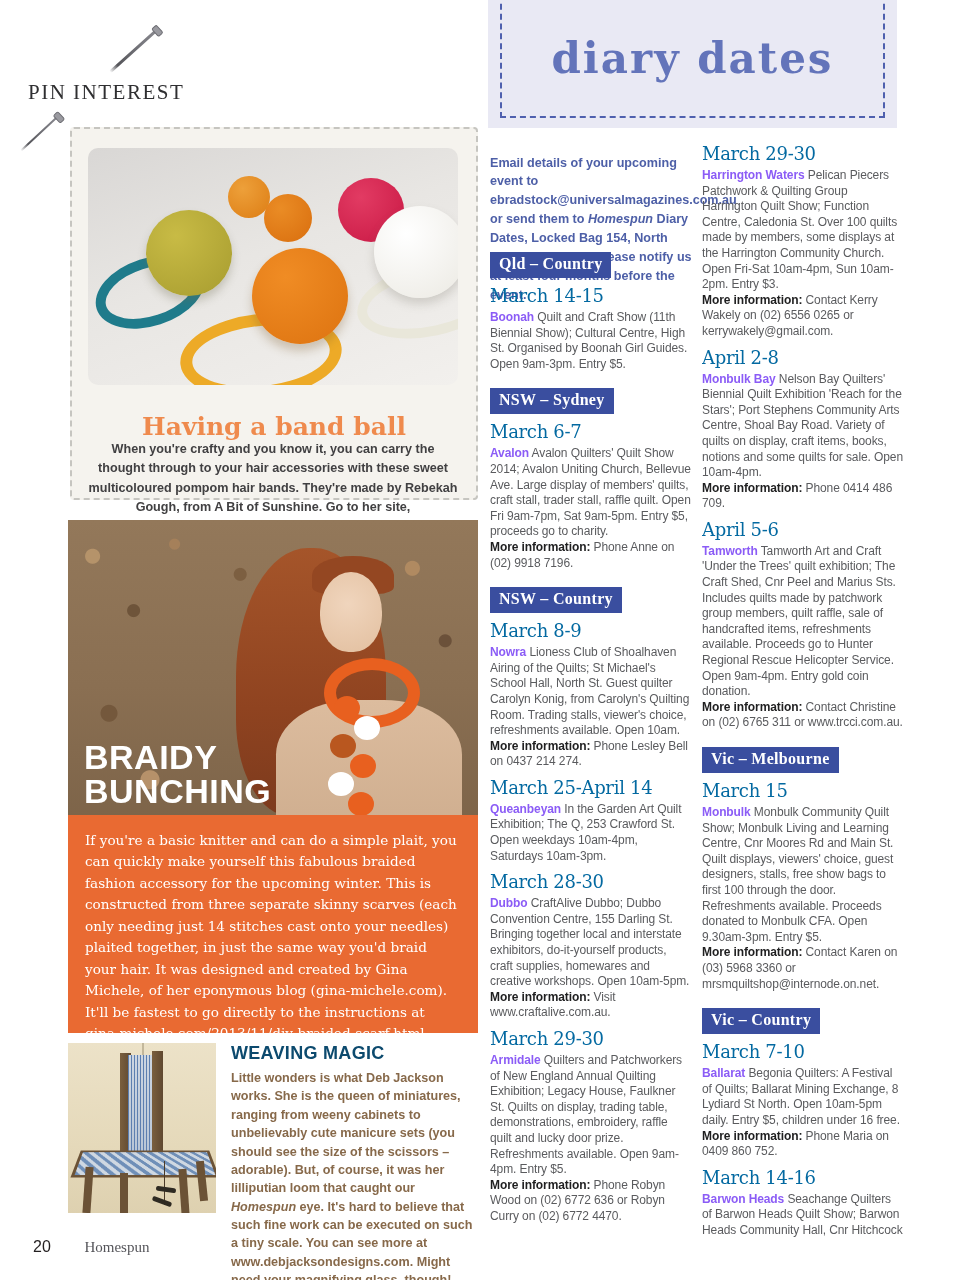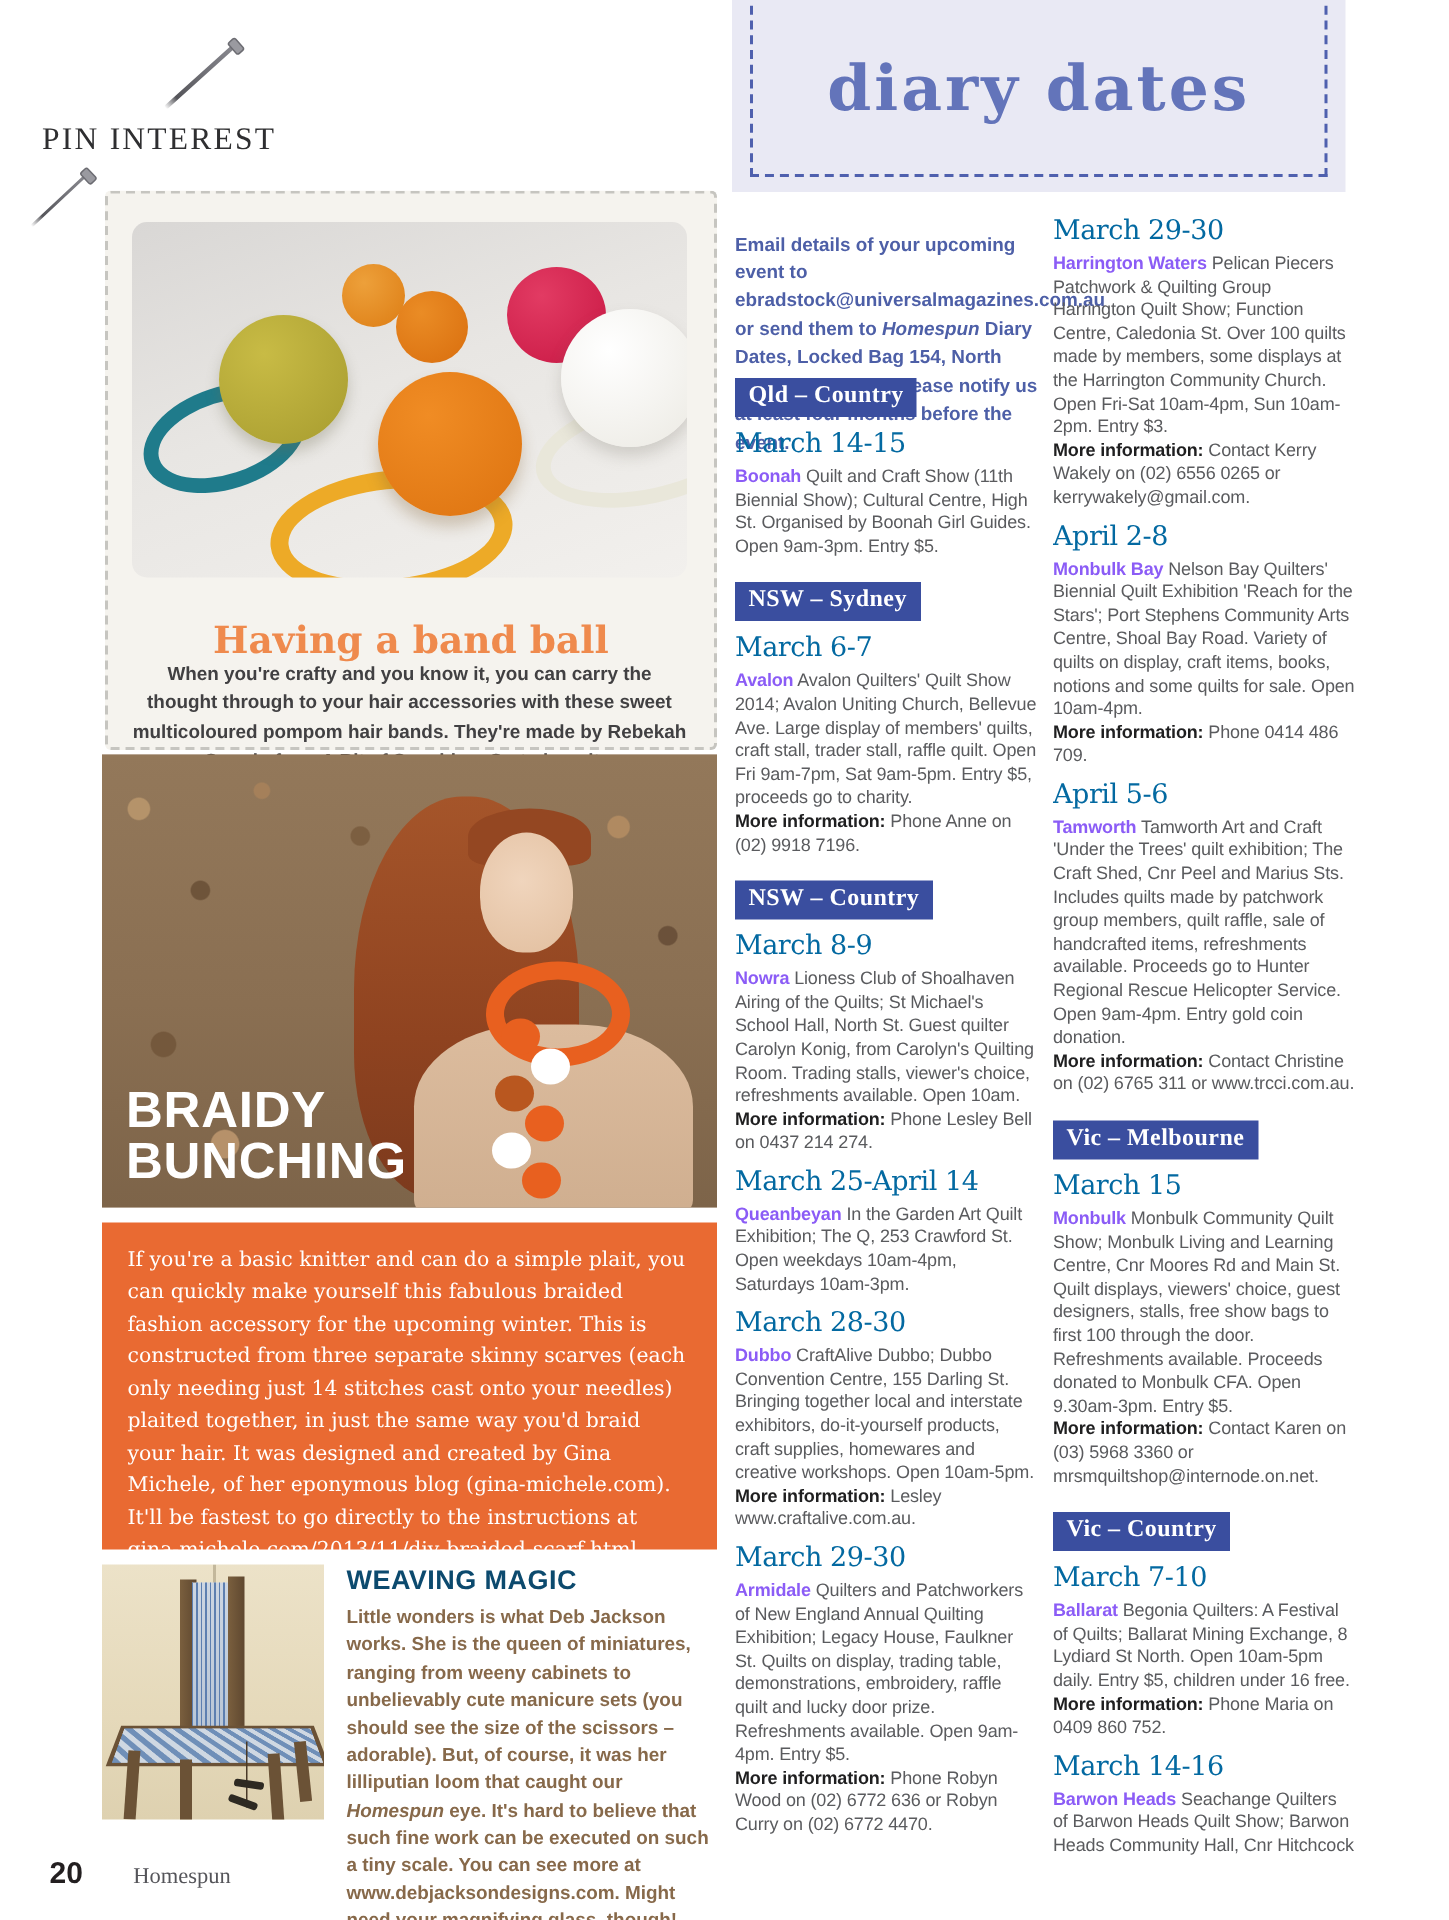--- a/index.html
+++ b/index.html
@@ -31,21 +31,21 @@
   .ring{position:absolute;border-radius:50%;background:transparent;}
   .ring.teal{left:6px;top:110px;width:92px;height:48px;border:10px solid #1f7b8b;transform:rotate(-18deg);}
   .ring.yellow{left:92px;top:166px;width:138px;height:60px;border:12px solid #edaa27;transform:rotate(-6deg);}
   .ring.whiteR{left:268px;top:116px;width:128px;height:52px;border:10px solid #e9e7da;transform:rotate(-12deg);}
   .bandball-title{position:absolute;left:0;top:262px;width:100%;text-align:center;color:#ef8a4d;
     font-family:"DejaVu Serif",serif;font-size:25px;}
   .bandball-body{position:absolute;left:16px;top:298px;width:370px;text-align:center;color:#414042;
     font-weight:bold;font-size:12.6px;line-height:1.55;}
 
   
-  .card2{left:68px;top:503px;width:410px;height:302px;overflow:hidden;background:#8f7557;}
+  .card2{left:68px;top:520px;width:410px;height:302px;overflow:hidden;background:#8f7557;}
   .braidy-bg{position:absolute;inset:0;
     background:
       radial-gradient(circle at 6% 12%,#b5936a 0 7px,rgba(0,0,0,0) 8px),
       radial-gradient(circle at 16% 30%,#6e543a 0 6px,rgba(0,0,0,0) 7px),
       radial-gradient(circle at 26% 8%,#a5805a 0 5px,rgba(0,0,0,0) 6px),
       radial-gradient(circle at 84% 16%,#b08a61 0 7px,rgba(0,0,0,0) 8px),
       radial-gradient(circle at 92% 40%,#6b513a 0 6px,rgba(0,0,0,0) 7px),
       radial-gradient(circle at 78% 66%,#a9835c 0 8px,rgba(0,0,0,0) 9px),
       radial-gradient(circle at 10% 64%,#74583c 0 8px,rgba(0,0,0,0) 9px),
       radial-gradient(circle at 20% 86%,#b6916a 0 9px,rgba(0,0,0,0) 10px),
@@ -79,21 +79,21 @@
     background:repeating-linear-gradient(45deg,#6f8fb8 0 4px,#cfd8e2 4px 8px);border:3px solid #6b5236;}
   .loom-leg{position:absolute;width:8px;height:46px;background:#6b5236;}
   .loom-string{position:absolute;left:96px;top:118px;width:1px;height:44px;background:#4a3a28;}
   .loom-weight{position:absolute;width:20px;height:5px;background:#2e2a22;border-radius:2px;}
   .weaving-text{flex:1;}
   .weaving-title{margin:0 0 5px;color:#0c4a6e;font-size:18px;font-weight:bold;letter-spacing:.3px;}
   .weaving-body{margin:0;color:#87694a;font-size:12.6px;line-height:1.46;font-weight:bold;}
 
   
   .footer{left:33px;top:1238px;font-size:13px;color:#231f20;}
-  .footer .pageno{font-weight:bold;font-size:20px;text-align:center;}
+  .footer .pageno{font-weight:normal;font-size:16px;text-align:center;}
   .footer .mag{font-family:"Liberation Serif",serif;font-size:15px;color:#55555a;margin-left:30px;}
 
   
   .diary-box{left:488px;top:0;width:409px;height:128px;background:#e9e9f4;}
   .diary-border{position:absolute;left:12px;right:12px;top:-6px;bottom:10px;border:2px dashed #4f60ae;border-top:0;}
   .diary-title{position:absolute;left:0;top:34px;width:100%;text-align:center;color:#6374ba;
     font-family:"DejaVu Serif",serif;font-size:42px;font-weight:bold;letter-spacing:2px;}
 
   .intro{left:490px;top:141px;width:202px;color:#4d5fa7;font-weight:bold;font-size:12.6px;line-height:1.5;}
   .intro em{font-style:italic;}
@@ -196,21 +196,21 @@
   </div><div class="sec-header"><span class="sec-label">NSW – Sydney</span></div><h3 class="ev-date">March 6-7</h3><div class="event">
     <p class="ev-body"><strong class="ev-venue">Avalon</strong> <span class="ev-text">Avalon Quilters' Quilt Show 2014; Avalon Uniting Church, Bellevue Ave. Large display of members' quilts, craft stall, trader stall, raffle quilt. Open Fri 9am-7pm, Sat 9am-5pm. Entry $5, proceeds go to charity.</span></p>
   <p class="ev-more"><strong>More information:</strong> <span> Phone Anne on (02) 9918 7196.</span></p>
     </div><div class="sec-header"><span class="sec-label">NSW – Country</span></div><h3 class="ev-date">March 8-9</h3><div class="event">
     <p class="ev-body"><strong class="ev-venue">Nowra</strong> <span class="ev-text">Lioness Club of Shoalhaven Airing of the Quilts; St Michael's School Hall, North St. Guest quilter Carolyn Konig, from Carolyn's Quilting Room. Trading stalls, viewer's choice, refreshments available. Open 10am.</span></p>
   <p class="ev-more"><strong>More information:</strong> <span> Phone Lesley Bell on 0437 214 274.</span></p>
     </div><h3 class="ev-date">March 25-April 14</h3><div class="event">
     <p class="ev-body"><strong class="ev-venue">Queanbeyan</strong> <span class="ev-text">In the Garden Art Quilt Exhibition; The Q, 253 Crawford St. Open weekdays 10am-4pm, Saturdays 10am-3pm.</span></p>
     </div><h3 class="ev-date">March 28-30</h3><div class="event">
     <p class="ev-body"><strong class="ev-venue">Dubbo</strong> <span class="ev-text">CraftAlive Dubbo; Dubbo Convention Centre, 155 Darling St. Bringing together local and interstate exhibitors, do-it-yourself products, craft supplies, homewares and creative workshops. Open 10am-5pm.</span></p>
-  <p class="ev-more"><strong>More information:</strong> <span> Lesley www.craftalive.com.au.</span></p>
+  <p class="ev-more"><strong>More information:</strong> <span> Visit www.craftalive.com.au.</span></p>
     </div><h3 class="ev-date">March 29-30</h3><div class="event">
     <p class="ev-body"><strong class="ev-venue">Armidale</strong> <span class="ev-text">Quilters and Patchworkers of New England Annual Quilting Exhibition; Legacy House, Faulkner St. Quilts on display, trading table, demonstrations, embroidery, raffle quilt and lucky door prize. Refreshments available. Open 9am-4pm. Entry $5.</span></p>
   <p class="ev-more"><strong>More information:</strong> <span> Phone Robyn Wood on (02) 6772 636 or Robyn Curry on (02) 6772 4470.</span></p>
     </div></div>
 <div class="col col1 abs"><h3 class="ev-date">March 29-30</h3><div class="event">
     <p class="ev-body"><strong class="ev-venue">Harrington Waters</strong> <span class="ev-text">Pelican Piecers Patchwork &amp; Quilting Group Harrington Quilt Show; Function Centre, Caledonia St. Over 100 quilts made by members, some displays at the Harrington Community Church. Open Fri-Sat 10am-4pm, Sun 10am-2pm. Entry $3.</span></p>
   <p class="ev-more"><strong>More information:</strong> <span> Contact Kerry Wakely on (02) 6556 0265 or kerrywakely@gmail.com.</span></p>
     </div><h3 class="ev-date">April 2-8</h3><div class="event">
     <p class="ev-body"><strong class="ev-venue">Monbulk Bay</strong> <span class="ev-text">Nelson Bay Quilters' Biennial Quilt Exhibition 'Reach for the Stars'; Port Stephens Community Arts Centre, Shoal Bay Road. Variety of quilts on display, craft items, books, notions and some quilts for sale. Open 10am-4pm.</span></p>
   <p class="ev-more"><strong>More information:</strong> <span> Phone 0414 486 709.</span></p>

